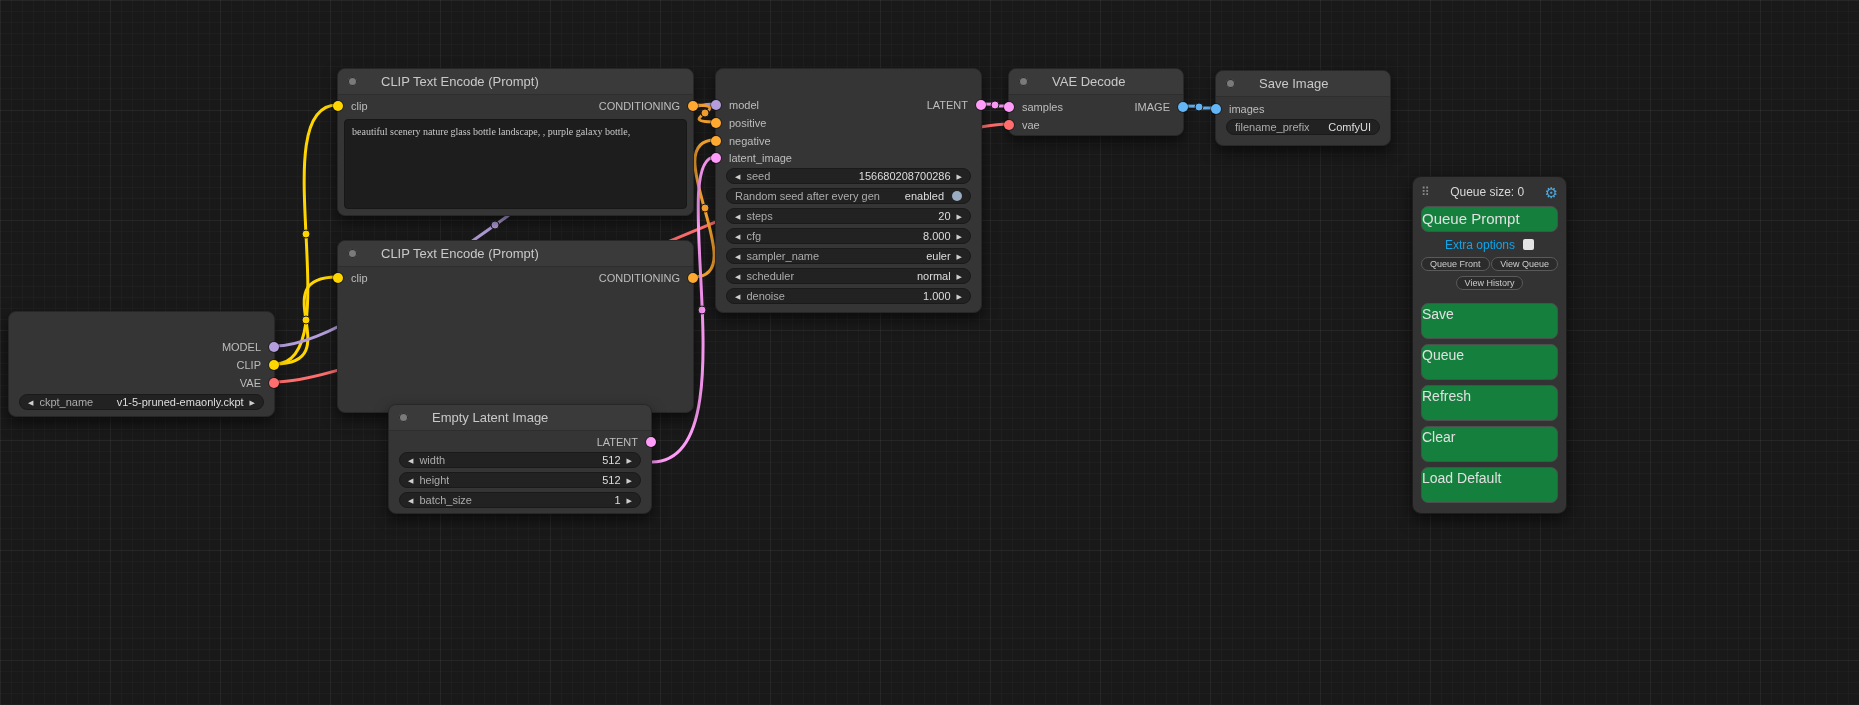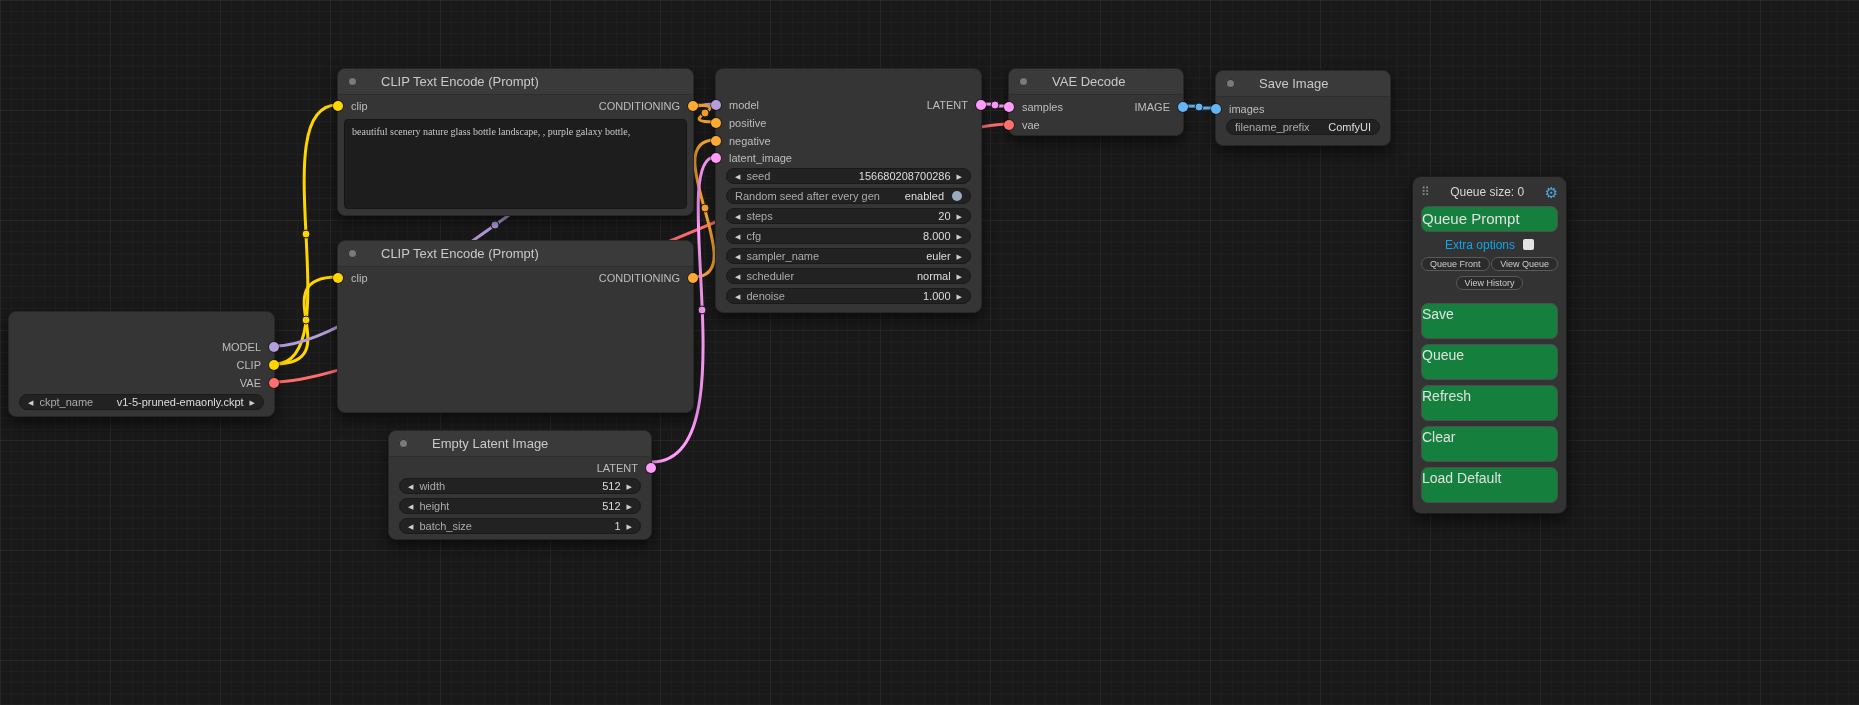--- a/index.html
+++ b/index.html
@@ -146,21 +146,21 @@
   <div class="port in" style="top:28px">
     <span class="pdot" style="background: rgb(255, 213, 0);"></span>
     <span>clip</span>
   </div>
   <div class="port out" style="top:28px">
     <span>CONDITIONING</span>
     <span class="pdot" style="background: rgb(255, 169, 49);"></span>
   </div>
 </div>
 
-<div class="node" style="left:388px;top:430px;width:264px;height:110px">
+<div class="node" style="left:388px;top:404px;width:264px;height:110px">
   <div class="node-title">
     <span class="title-dot"></span>
     <span class="title-text">Empty Latent Image</span>
   </div>
   <div class="port out" style="top:28px">
     <span>LATENT</span>
     <span class="pdot" style="background: rgb(255, 156, 249);"></span>
   </div>
   <div class="widget" style="top:47px">
     <span class="warrow">◀</span>

